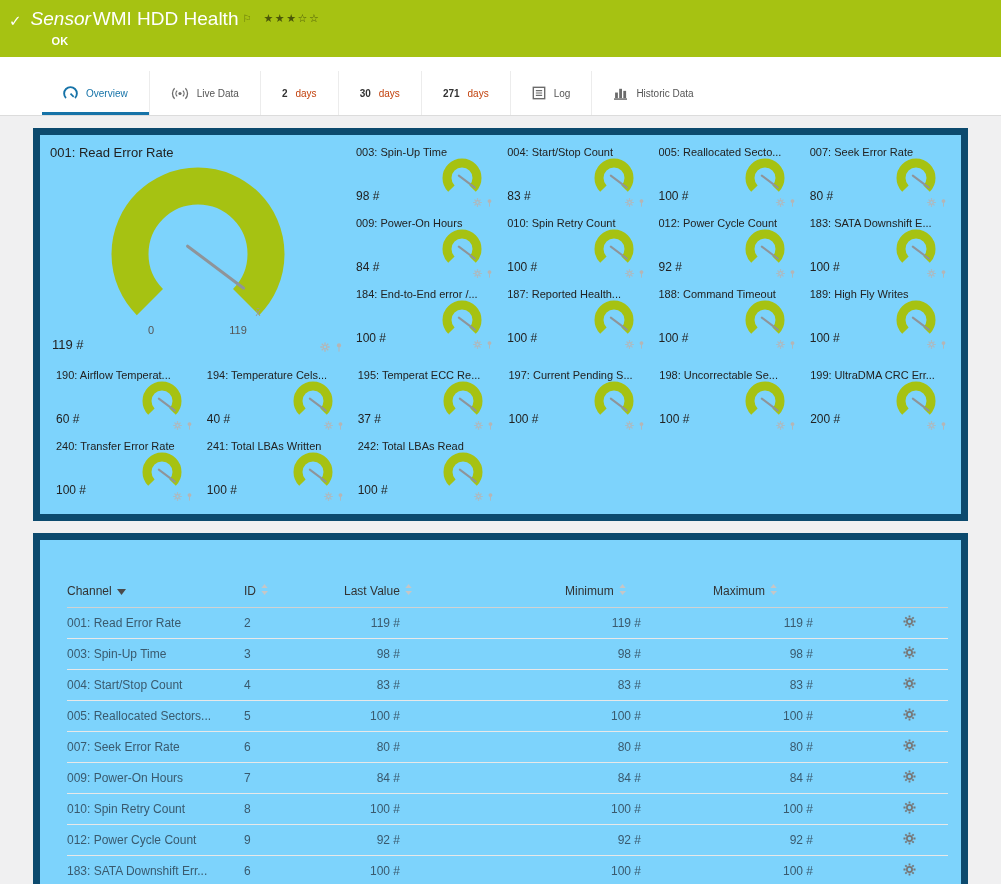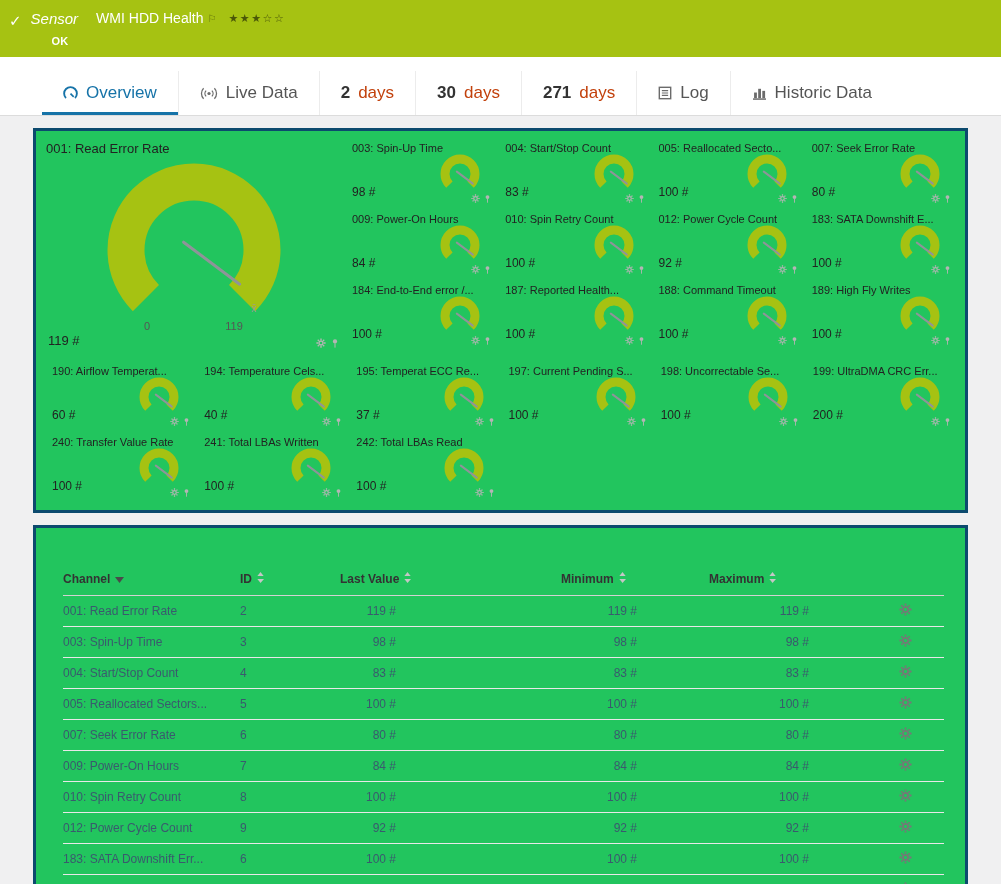--- a/index.html
+++ b/index.html
@@ -3,60 +3,60 @@
 <meta charset="utf-8">
 <style>
   *{box-sizing:border-box;margin:0;padding:0}
   html,body{width:1001px;height:884px}
   body{overflow:hidden;font-family:"Liberation Sans","DejaVu Sans",sans-serif;background:#f0f0f1}
 
   
   .topbar{height:57px;background:#a6c212;display:flex;padding:9px 12px 0 9px}
   .check{color:#fff;font-size:15px;font-weight:700;margin:3px 9px 0 0}
   .titleline{display:flex;align-items:flex-start;line-height:19px}
-  .kind{color:#fff;font-style:italic;font-size:15px;margin-right:18px}
-  .title{color:#fff;font-size:14px}
+  .kind{color:#fff;font-style:italic;font-size:19px;margin-right:2px}
+  .title{color:#fff;font-size:19px}
   .flag{font-size:10px;color:rgba(0,0,0,.4);margin-left:4px;cursor:pointer}
   .stars{font-size:11px;letter-spacing:1.5px;color:rgba(0,0,0,.55);margin-left:12px;cursor:pointer}
   .status{color:#fff;font-size:11px;font-weight:700;margin:7px 0 0 21px}
 
   
   .tabs{height:59px;background:#fff;display:flex;padding:14px 0 0 42px;border-bottom:1px solid #dcdcdc;overflow:hidden;white-space:nowrap}
-  .tab{display:flex;align-items:center;gap:8px;padding:0 21px;font-size:17px;color:#555;cursor:pointer;position:relative;flex:0 0 auto}
+  .tab{display:flex;align-items:center;gap:8px;padding:0 21px;font-size:10px;color:#555;cursor:pointer;position:relative;flex:0 0 auto}
   .tab + .tab{border-left:1px solid #ececec}
   .tab.active{color:#1673a8}
   .tab.active::after{content:"";position:absolute;left:0;right:0;bottom:0;height:3px;background:#1673a8}
   .tab .num{font-weight:700;color:#333}
   .tab .unit{color:#c2410c}
   .ticon{display:inline-flex;align-items:center}
 
   
   main{padding:12px 33px}
-  .panel{background:#22c55e;border:3px solid #0c4a6e}
+  .panel{background:#7dd3fc;border:7px solid #0c4a6e}
   .gpanel{padding:6px 8px 8px;margin-bottom:12px}
   .gtop{display:flex}
   .primary{width:300px;position:relative;flex:0 0 auto;padding:4px 0 0 2px}
   .ptitle{font-size:13px;color:#222}
   #primarySvg{text-align:center;margin-top:2px}
   .pvalue{position:absolute;left:4px;bottom:2px;font-size:13px;color:#222}
   .picons{position:absolute;right:4px;bottom:2px;display:flex;gap:4px;align-items:center}
   .grid{display:grid}
   .g4{flex:1;grid-template-columns:repeat(4,1fr);align-content:start}
   .g6{grid-template-columns:repeat(6,1fr);margin-top:10px}
   .cell{position:relative;height:71px;padding:5px 4px 0 8px;overflow:hidden;cursor:pointer}
   .cell-title{font-size:11px;color:#222;white-space:nowrap;overflow:hidden}
   .cell .dial{position:absolute;right:12px;top:16px}
   .cell-value{position:absolute;left:8px;bottom:9px;font-size:12px;color:#222}
   .cell-icons{position:absolute;right:5px;bottom:5px;display:flex;gap:3px}
   .icobtn{cursor:pointer;display:inline-flex}
 
   
   .tpanel{padding:44px 27px 24px;min-height:520px}
   table{width:100%;border-collapse:collapse;font-size:12px;table-layout:fixed}
-  th{font-weight:700;color:#333;text-align:left;padding:0 0 9px;border-bottom:1px solid #d2d2d2;cursor:pointer}
+  th{font-weight:400;color:#333;text-align:left;padding:0 0 9px;border-bottom:1px solid #d2d2d2;cursor:pointer}
   td{height:31px;border-bottom:1px solid #e8e8e8;color:#3a5a6e;vertical-align:middle}
   td.num{text-align:right}
   .c-last{padding-right:165px}
   .c-min{padding-right:72px}
   .c-max{padding-right:90px}
   .c-gear{text-align:right;padding-right:33px}
   .sorticon{margin-left:5px}
   tr[data-name="channel-row"]{cursor:pointer}
 </style>
 </head>
@@ -590,21 +590,21 @@
               </span>
       <span class="icobtn" data-name="gauge-pin-icon">
                 <svg width="9" height="9" viewBox="0 0 16 16">
                   <circle cx="8" cy="5.4" r="3.4" fill="#b5b5b5"></circle>
                   <rect x="7.2" y="8.4" width="1.6" height="7" fill="#b5b5b5"></rect>
                 </svg>
               </span>
     </span>
           </div>
           <div class="cell" data-name="channel-gauge-cell">
-            <div class="cell-title" data-name="channel-gauge-title">240: Transfer Value Rate</div>
+            <div class="cell-title" data-name="channel-gauge-title">240: Transfer Error Rate</div>
     <svg class="dial" width="48" height="40" viewBox="0 0 48 40" data-name="channel-gauge-dial">
     <path d="M 12.4 31.6 A 15 15 0 1 1 33.6 31.6" stroke="#a6c212" stroke-width="9" fill="none"></path>
     <line x1="19.8" y1="18.6" x2="35.8" y2="30.6" stroke="#8f9499" stroke-width="2" stroke-linecap="round"></line>
             </svg>
     <span class="cell-value" data-name="channel-gauge-value">100 #</span>
     <span class="cell-icons">
       <span class="icobtn" data-name="gauge-settings-icon">
                 <svg width="9" height="9" viewBox="0 0 16 16">
                   <g stroke="#b5b5b5" fill="none" stroke-width="2.2">
                     <circle cx="8" cy="8" r="3.2"></circle>

